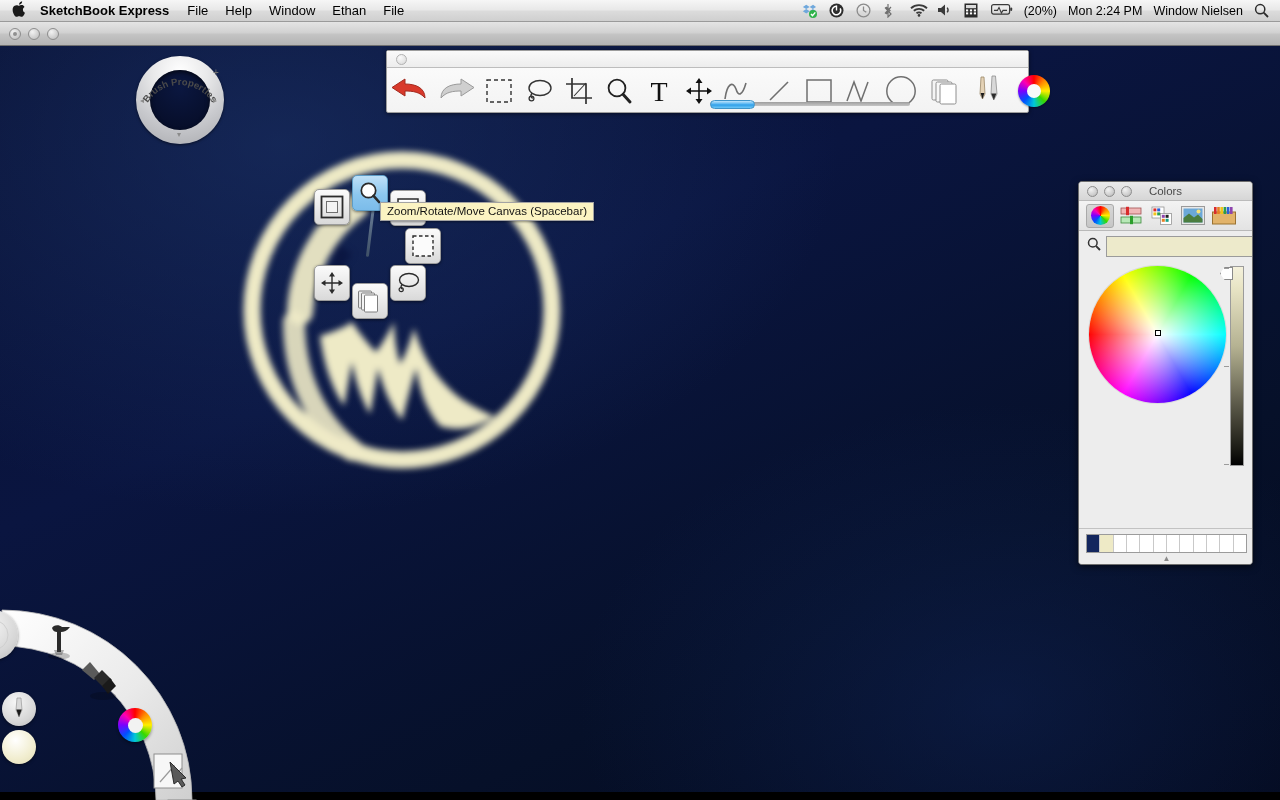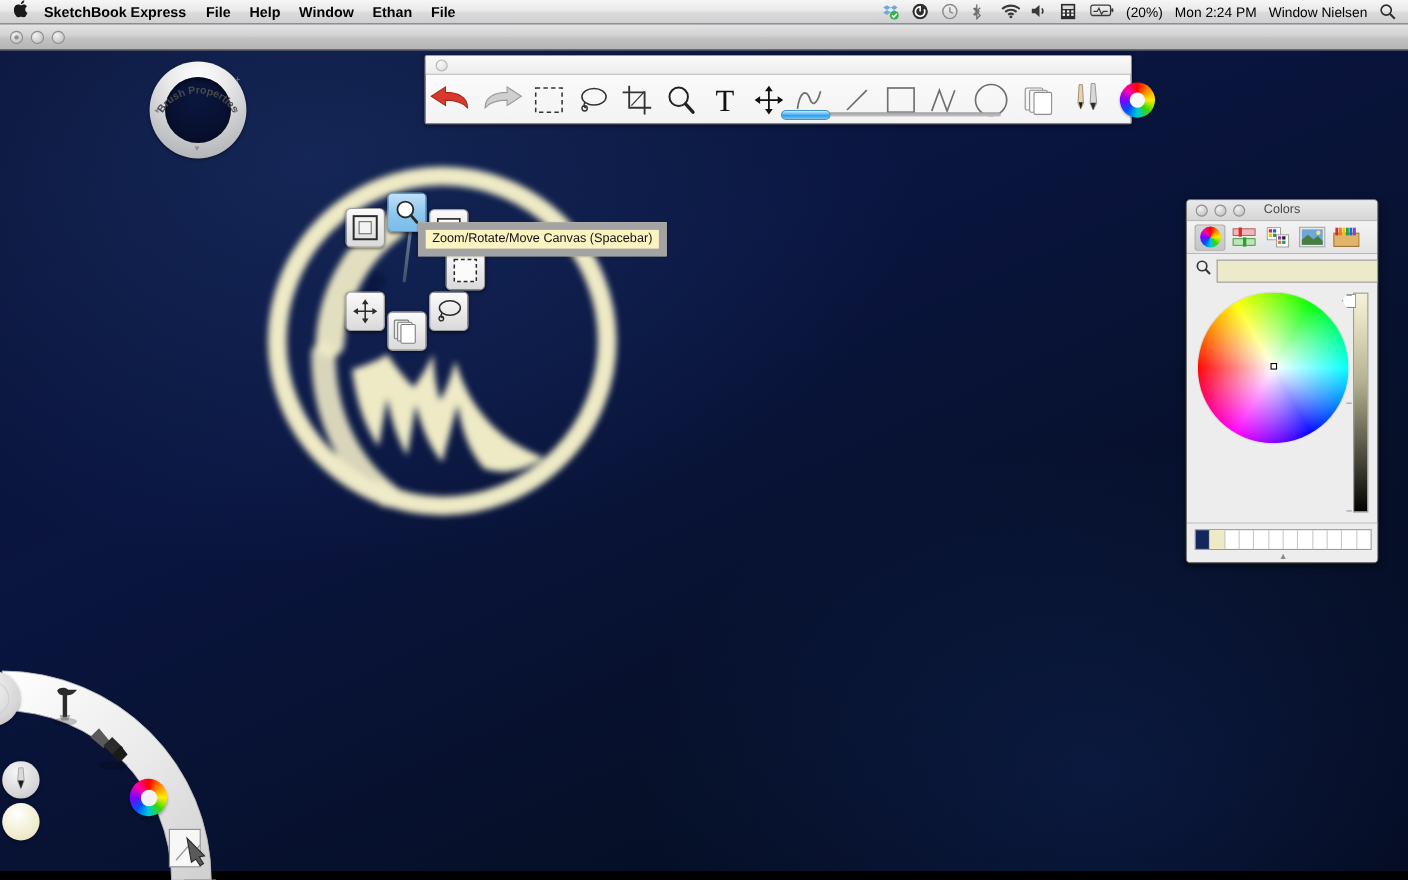--- a/index.html
+++ b/index.html
@@ -27,21 +27,21 @@
   #menubar {
     position: absolute; left:0; top:0; width:1280px; height:22px;
     background: linear-gradient(to bottom, #f6f6f6 0%, #e8e8e8 48%, #dcdcdc 52%, #cfcfcf 100%);
     border-bottom: 1px solid #9a9a9a;
     display:flex; align-items:center;
     font-size: 13px; color:#000;
     z-index: 100;
   }
   #menubar .apple { margin-left:12px; margin-right:14px; font-size:15px; line-height:1; position:relative; top:-1px;}
   #menubar .appname { font-weight:bold; margin-right:18px; font-size:13px;}
-  #menubar .mi { margin-right:17px; font-size:13px;font-weight:bold; }
+  #menubar .mi { margin-right:17px; font-size:13px; }
   #menubar .right { margin-left:auto; display:flex; align-items:center; gap:11px; margin-right:10px; }
   #menubar .right .txt { font-size:12.5px; }
   .mb-icon { display:inline-block; width:16px; height:15px; position:relative; }
 
   
   #appwin {
     position:absolute; left:0; top:22px; width:1280px; height:24px;
     background: linear-gradient(to bottom, #e4e4e4 0%, #d2d2d2 45%, #c3c3c3 55%, #b4b4b4 100%);
     border-bottom:1px solid #6f6f6f;
     z-index:90;
@@ -129,34 +129,34 @@
     border:1px solid #9b9b9b;
     box-shadow: 0 1px 3px rgba(0,0,0,0.5);
     display:flex;align-items:center;justify-content:center;
   }
   .ptool.sel {
     background: linear-gradient(to bottom,#bfe0f7 0%,#8cc7ef 55%,#7bbcea 100%);
     border:1px solid #5d9cc6;
   }
   #tooltip {
     position:absolute; z-index:80;
-    background:#fbf3c2; border:7px solid #a3a3a3;
+    background:#fbf3c2; border:1px solid #a3a3a3;
     font-size:11.5px; color:#111; padding:2px 6px 3px 6px;
     white-space:nowrap;
     box-shadow:0 1px 2px rgba(0,0,0,0.4);
   }
   #zoomstick {
     position:absolute; z-index:69; width:3px; height:52px;
     background: linear-gradient(to bottom,#6b7f9a,#3f5066);
     border-radius:2px; transform: rotate(7deg);
   }
 
   
   #colorspanel {
-    position:absolute; left:1078px; top:181px; width:175px; height:331px; z-index:75;
+    position:absolute; left:1078px; top:181px; width:175px; height:384px; z-index:75;
     background:#ededed; border:1px solid #6e6e6e; border-radius:4px;
     box-shadow:0 2px 7px rgba(0,0,0,0.55);
     overflow:hidden;
   }
   #colorspanel .cphead {
     height:19px; display:flex; align-items:center;
     background: linear-gradient(to bottom,#eaeaea,#d6d6d6);
     border-bottom:1px solid #bbb;
     position:relative;
   }

